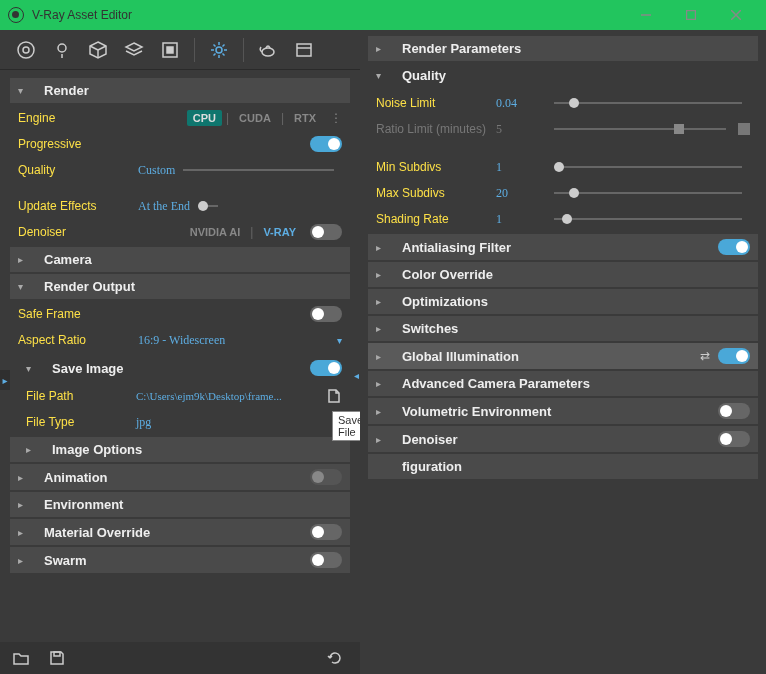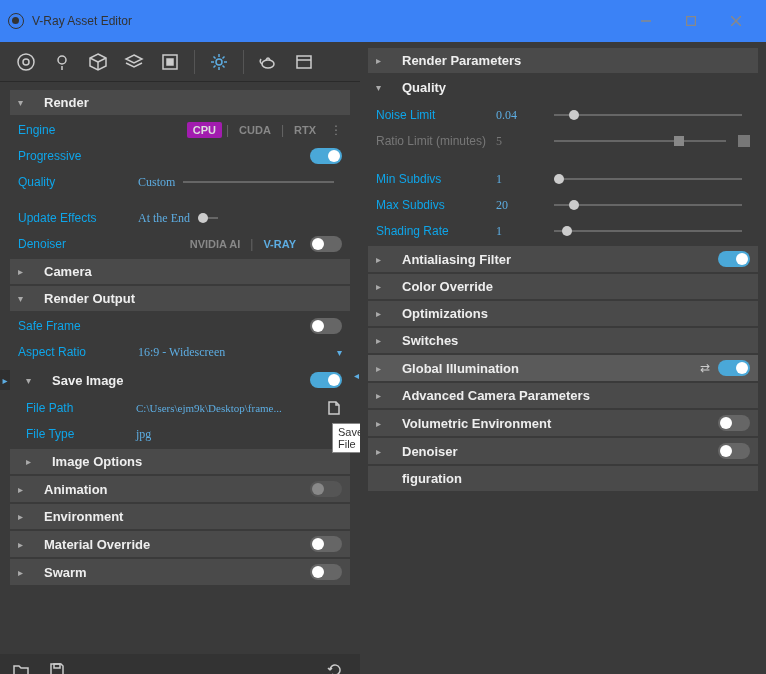--- a/index.html
+++ b/index.html
@@ -1,42 +1,42 @@
 <!DOCTYPE html>
 <html><head>
 <meta charset="utf-8">
 <style>
   * { box-sizing: border-box; margin: 0; padding: 0; font-family: "Segoe UI", Arial, sans-serif; }
   body { background: #fff; width: 766px; height: 674px; overflow: hidden; font-size: 12px; color: #ccc; }
-  .titlebar { height: 42px; display: flex; align-items: center; padding: 0 8px; background: #3b82f6; color: #333; font-size: 12px; }
+  .titlebar { height: 30px; display: flex; align-items: center; padding: 0 8px; background: #22c55e; color: #333; font-size: 12px; }
   .titlebar-icon { width: 16px; height: 16px; border: 1.5px solid #333; border-radius: 50%; margin-right: 8px; position: relative; }
   .titlebar-icon::after { content: ""; position: absolute; left: 3px; top: 3px; width: 7px; height: 7px; background: #333; border-radius: 50%; }
   .titlebar-spacer { flex: 1; }
   .titlebar-btn { width: 45px; height: 30px; display: flex; align-items: center; justify-content: center; color: #888; }
   .titlebar-btn svg { width: 10px; height: 10px; }
   .main { display: flex; height: 644px; background: #3a3a3a; }
   .left-col { width: 360px; display: flex; flex-direction: column; }
   .right-col { flex: 1; display: flex; flex-direction: column; }
   .toolbar { height: 40px; display: flex; align-items: center; padding: 0 8px; background: #3a3a3a; border-bottom: 1px solid #2a2a2a; }
   .toolbar-icon { width: 20px; height: 20px; margin: 0 8px; display: flex; align-items: center; justify-content: center; }
   .toolbar-sep { width: 1px; height: 24px; background: #555; margin: 0 6px; }
   .panel-scroll { flex: 1; overflow: auto; padding: 6px 10px; }
   .sec-header { background: #4a4a4a; padding: 5px 8px; margin: 2px 0; display: flex; align-items: center; cursor: pointer; }
   .sec-header.selected { background: #5a5a5a; }
   .sec-arrow { width: 10px; display: inline-block; margin-right: 4px; color: #aaa; font-size: 10px; }
   .sec-title { font-weight: 600; color: #eee; font-size: 13px; padding-left: 12px; }
   .row { display: flex; align-items: center; padding: 4px 8px; min-height: 26px; }
-  .row-label { width: 120px; color: #0ea5e9; font-size: 12px; }
+  .row-label { width: 120px; color: #fde047; font-size: 12px; }
   .row-label.muted { color: #777; }
   .row-val { color: #5dade2; font-size: 12px; font-family: Liberation Serif, serif; }
   .row-val.muted { color: #777; }
   .row-spacer { flex: 1; }
   .tabs { display: flex; gap: 4px; align-items: center; }
   .tab { padding: 2px 6px; color: #888; font-size: 11px; font-weight: 600; border-radius: 2px; }
-  .tab.active { background: #a21caf; color: #ddd; }
+  .tab.active { background: #0f766e; color: #ddd; }
   .dots { color: #888; margin-left: 4px; }
   .toggle { width: 32px; height: 16px; background: #666; border-radius: 8px; position: relative; }
   .toggle.on { background: #4aa8d8; }
   .toggle::after { content: ""; position: absolute; width: 12px; height: 12px; background: #fff; border-radius: 50%; top: 2px; }
   .toggle.on::after { right: 2px; }
   .toggle:not(.on)::after { left: 2px; }
   .toggle.off-dark { background: #555; }
   .toggle.off-dark::after { background: #888; }
   .slider { flex: 1; height: 2px; background: #666; position: relative; margin: 0 8px; }
   .slider-thumb { position: absolute; width: 10px; height: 10px; background: #ccc; border-radius: 50%; top: -4px; }

